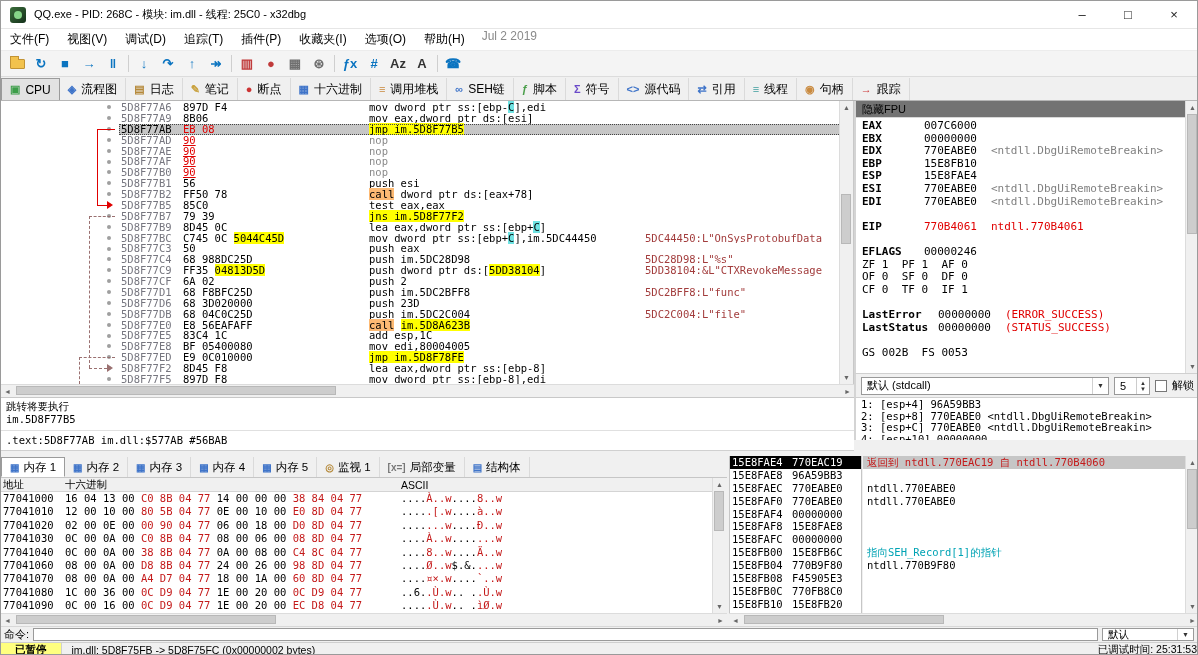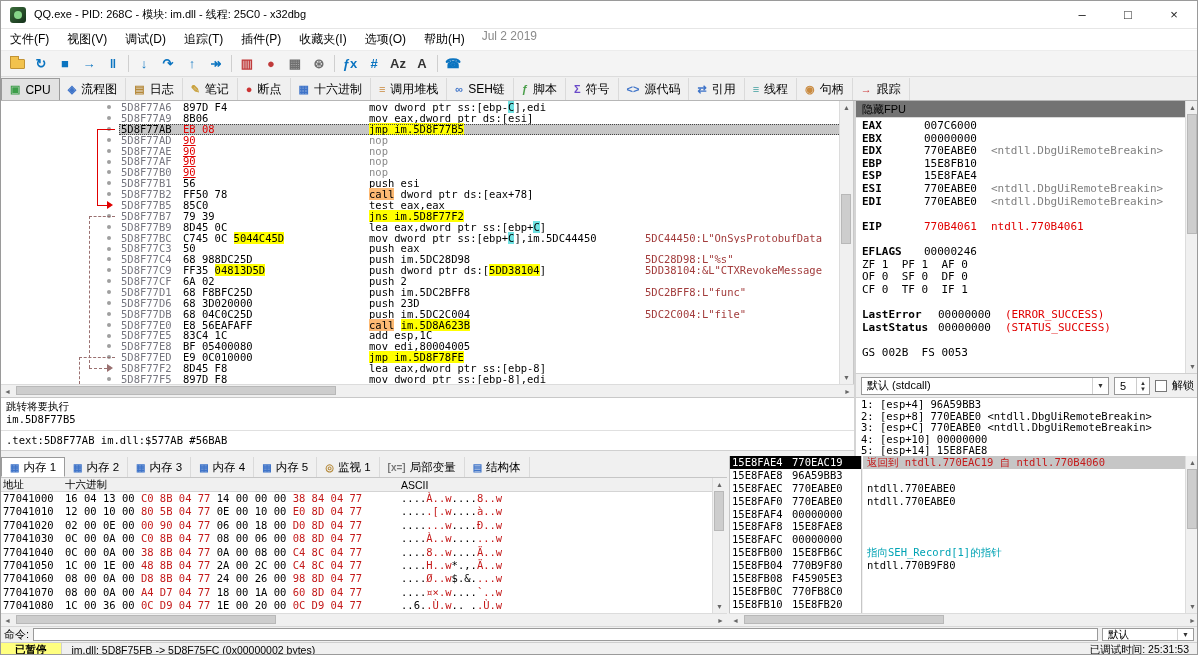--- a/index.html
+++ b/index.html
@@ -88,21 +88,21 @@
 .combo{background:#fff;border:1px solid #999;height:18px;display:flex;align-items:center;padding-left:5px;font-size:11px}
 #callcombo{flex:1}
 .carr{margin-left:auto;width:16px;height:100%;border-left:1px solid #d0d0d0;display:flex;align-items:center;justify-content:center;font-size:7px;color:#333;flex:none}
 .spin{width:36px;height:18px;background:#fff;border:1px solid #999;display:flex;flex:none}
 .sval{flex:1;display:flex;align-items:center;padding-left:5px;font-size:11px}
 .sarrs{width:13px;border-left:1px solid #ccc;display:flex;flex-direction:column;font-size:6px;color:#333;align-items:center;justify-content:center;line-height:6px}
 .chk{width:12px;height:12px;border:1px solid #777;background:#fff;flex:none}
 #unlocklbl{font-size:11px}
 
 
-#args{position:absolute;left:853px;top:396px;width:345px;height:71px;background:#fff;border-left:2px solid #d4d4d4;border-top:1px solid #d0d0d0;padding:1px 0 16px 5px;overflow:hidden}
+#args{position:absolute;left:853px;top:396px;width:345px;height:43px;background:#fff;border-left:2px solid #d4d4d4;border-top:1px solid #d0d0d0;padding:1px 0 16px 5px;overflow:hidden}
 .aline{height:11.5px;line-height:11.5px;font-size:10.5px;white-space:pre}
 
 
 #btabs{position:absolute;left:0;top:455px;width:726px;height:22px;background:#f0f0f0;display:flex;align-items:flex-end;border-bottom:1px solid #c6c6c6}
 .btab{height:20px;display:flex;align-items:center;padding:0 8px;border-right:1px solid #dadada;font-size:11.5px;white-space:nowrap}
 .btab.active{background:#fff;border:1px solid #9b9b9b;border-bottom:1px solid #fff}
 .btab .tglyph{font-size:10px;margin-right:4px}
 
 
 #dumphead{position:absolute;left:0;top:477px;width:711px;height:14px;background:#f0f0f0;border-bottom:1px solid #d4d4d4;font-size:10.5px;display:flex;align-items:center}
@@ -132,21 +132,21 @@
 
 
 #cmdbar{position:absolute;left:0;top:625px;width:100%;height:16px;background:#f0f0f0;display:flex;align-items:center;padding:0 3px;gap:4px;border-top:1px solid #d8d8d8;font-size:11px}
 #cmdinput{flex:1;height:13px;background:#fff;border:1px solid #9a9a9a;font-size:10px}
 #cmdcombo{width:92px;height:13px;background:#fff;border:1px solid #9a9a9a;display:flex;align-items:center;padding-left:5px;font-size:10.5px}
 
 
 #statusbar{position:absolute;left:0;top:641px;width:100%;height:14px;background:#f0f0f0;display:flex;align-items:center;font-size:10.5px;border-top:1px solid #cfcfcf}
 #paused{background:#ffff7f;height:100%;display:flex;align-items:center;padding:0 14px;border-right:1px solid #cfcfcf;font-weight:bold;flex:none}
 #statusmsg{padding:0 10px;flex:1;white-space:nowrap;overflow:hidden}
-#statustime{padding-right:8px;white-space:nowrap}
+#statustime{white-space:nowrap}
 </style>
 </head>
 <body>
 
 <div id="titlebar">
   <div id="appicon"></div>
   <div id="wintitle">QQ.exe - PID: 268C - 模块: im.dll - 线程: 25C0 - x32dbg</div>
   <div class="winbtn">–</div>
   <div class="winbtn">□</div>
   <div class="winbtn">×</div>
@@ -412,21 +412,20 @@
   <span class="dh-a">地址</span>
   <span class="dh-h">十六进制</span>
   <span class="dh-s">ASCII</span>
 </div>
 <div id="dump" class="mono">
     <div class="dumprow"><span class="da2">77041000</span><span class="dh2"><span class="hexg">16 04 13 00</span> <span class="hexg red">C0 8B 04 77</span> <span class="hexg">14 00 00 00</span> <span class="hexg red">38 84 04 77</span></span><span class="das2"><span class="ag">....</span><span class="ag red">À..w</span><span class="ag">....</span><span class="ag red">8..w</span></span></div>
     <div class="dumprow"><span class="da2">77041010</span><span class="dh2"><span class="hexg">12 00 10 00</span> <span class="hexg red">80 5B 04 77</span> <span class="hexg">0E 00 10 00</span> <span class="hexg red">E0 8D 04 77</span></span><span class="das2"><span class="ag">....</span><span class="ag red">.[.w</span><span class="ag">....</span><span class="ag red">à..w</span></span></div>
     <div class="dumprow"><span class="da2">77041020</span><span class="dh2"><span class="hexg">02 00 0E 00</span> <span class="hexg red">00 90 04 77</span> <span class="hexg">06 00 18 00</span> <span class="hexg red">D0 8D 04 77</span></span><span class="das2"><span class="ag">....</span><span class="ag red">...w</span><span class="ag">....</span><span class="ag red">Ð..w</span></span></div>
     <div class="dumprow"><span class="da2">77041030</span><span class="dh2"><span class="hexg">0C 00 0A 00</span> <span class="hexg red">C0 8B 04 77</span> <span class="hexg">08 00 06 00</span> <span class="hexg red">08 8D 04 77</span></span><span class="das2"><span class="ag">....</span><span class="ag red">À..w</span><span class="ag">....</span><span class="ag red">...w</span></span></div>
     <div class="dumprow"><span class="da2">77041040</span><span class="dh2"><span class="hexg">0C 00 0A 00</span> <span class="hexg red">38 8B 04 77</span> <span class="hexg">0A 00 08 00</span> <span class="hexg red">C4 8C 04 77</span></span><span class="das2"><span class="ag">....</span><span class="ag red">8..w</span><span class="ag">....</span><span class="ag red">Ä..w</span></span></div>
-    <div class="dumprow"><span class="da2">77041050</span><span class="dh2"><span class="hexg">1C 00 1E 00</span> <span class="hexg red">48 8B 04 77</span> <span class="hexg">2A 00 2C 00</span> <span class="hexg red">C4 8C 04 77</span></span><span class="das2"><span class="ag">....</span><span class="ag red">H..w</span><span class="ag">*.,.</span><span class="ag red">Ä..w</span></span></div>
     <div class="dumprow"><span class="da2">77041060</span><span class="dh2"><span class="hexg">08 00 0A 00</span> <span class="hexg red">D8 8B 04 77</span> <span class="hexg">24 00 26 00</span> <span class="hexg red">98 8D 04 77</span></span><span class="das2"><span class="ag">....</span><span class="ag red">Ø..w</span><span class="ag">$.&amp;.</span><span class="ag red">...w</span></span></div>
     <div class="dumprow"><span class="da2">77041070</span><span class="dh2"><span class="hexg">08 00 0A 00</span> <span class="hexg red">A4 D7 04 77</span> <span class="hexg">18 00 1A 00</span> <span class="hexg red">60 8D 04 77</span></span><span class="das2"><span class="ag">....</span><span class="ag red">¤×.w</span><span class="ag">....</span><span class="ag red">`..w</span></span></div>
     <div class="dumprow"><span class="da2">77041080</span><span class="dh2"><span class="hexg">1C 00 36 00</span> <span class="hexg red">0C D9 04 77</span> <span class="hexg">1E 00 20 00</span> <span class="hexg red">0C D9 04 77</span></span><span class="das2"><span class="ag">..6.</span><span class="ag red">.Ù.w</span><span class="ag">.. .</span><span class="ag red">.Ù.w</span></span></div>
     <div class="dumprow"><span class="da2">77041090</span><span class="dh2"><span class="hexg">0C 00 16 00</span> <span class="hexg red">0C D9 04 77</span> <span class="hexg">1E 00 20 00</span> <span class="hexg red">EC D8 04 77</span></span><span class="das2"><span class="ag">....</span><span class="ag red">.Ù.w</span><span class="ag">.. .</span><span class="ag red">ìØ.w</span></span></div>
   </div>
 <div class="vscroll" style="left:711px;top:477px;height:135px">
   <div class="varr">▲</div>
   <div class="vtrack">
       <div class="vthumb" style="top:0;height:40px"></div>
     </div>

